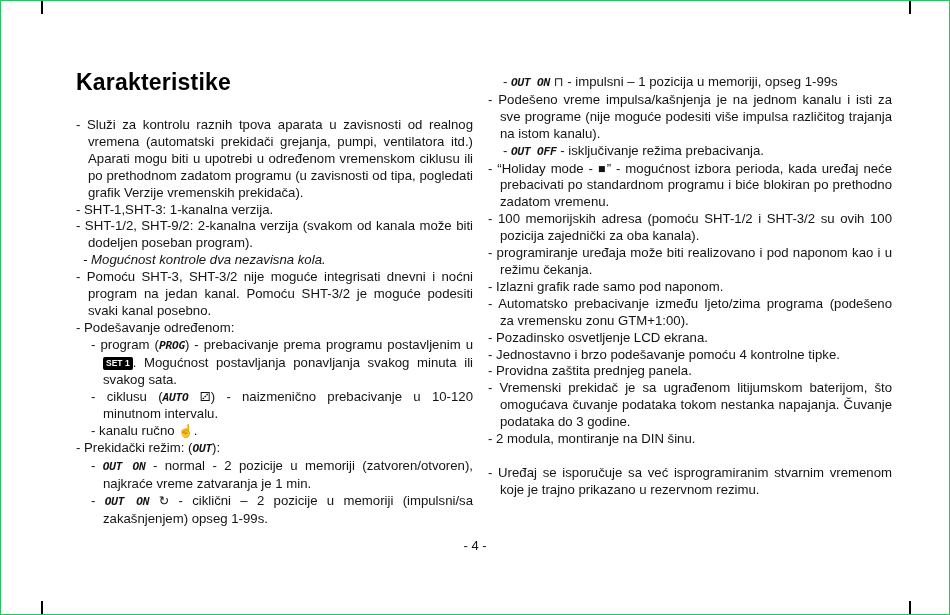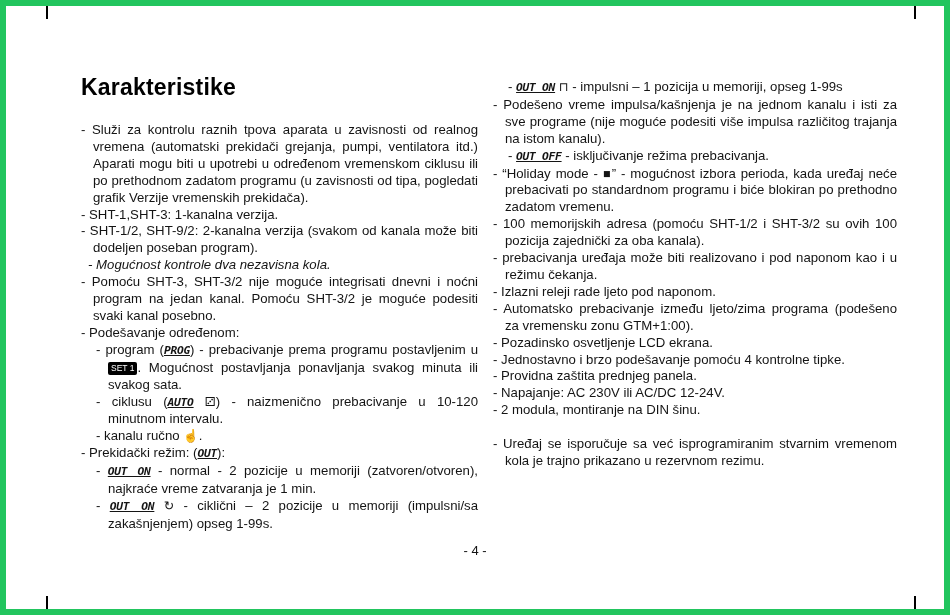--- a/index.html
+++ b/index.html
@@ -6,21 +6,21 @@
   html,body { width:950px; height:615px; }
   body {
     font-family:"Liberation Sans", sans-serif;
     background:#ffffff;
   }
   .page {
     position:relative;
     width:950px; height:615px;
     background:#ffffff;
     overflow:hidden;
-    border:6px solid #22c55e;
+    border:1px solid #22c55e;
   }
   .crop { position:absolute; width:2px; height:13px; background:#000; }
   .crop.tl { left:40px;  top:0; }
   .crop.tr { left:908px; top:0; }
   .crop.bl { left:40px;  bottom:0; }
   .crop.br { left:908px; bottom:0; }
 
   .col { position:absolute; color:#141414; }
   #left-col  { left:75px;  top:68px; width:397px; }
   #right-col { left:487px; top:73px; width:404px; }
@@ -43,28 +43,27 @@
   .para.lvl1 { margin-left:7px;font-style:italic; }
   .para.lvl2 { margin-left:15px; }
   .para.gap  { margin-top:17px; }
 
   .lcd {
     font-family:"DejaVu Sans Mono", monospace;
     font-style:italic;
     font-weight:700;
     font-size:11.3px;
     letter-spacing:-0.3px;
-    text-decoration:underline;
   }
   .badge {
     display:inline-block;
     background:#000;
     color:#fff;
     font-size:8.5px;
-    font-weight:400;
+    font-weight:700;
     line-height:11px;
     padding:1px 3px;
     border-radius:2px;
     text-indent:0;
     vertical-align:1px;
   }
   .icon { font-size:12.5px; }
 
   .footer {
     position:absolute;
@@ -99,25 +98,25 @@
       <div class="para lvl2"><span>- </span><span class="lcd">OUT ON</span><span> - normal - 2 pozicije u memoriji (zatvoren/otvoren), najkraće vreme zatvaranja je 1 min.</span></div>
       <div class="para lvl2"><span>- </span><span class="lcd">OUT ON</span><span> </span><span class="icon">↻</span><span> - ciklični – 2 pozicije u memoriji (impulsni/sa zakašnjenjem) opseg 1-99s.</span></div>
     </div>
 
   <div class="col" id="right-col">
       <div class="para lvl2"><span>- </span><span class="lcd">OUT ON</span><span> </span><span class="icon">⊓</span><span> - impulsni – 1 pozicija u memoriji, opseg 1-99s</span></div>
       <div class="para lvl0"><span>- Podešeno vreme impulsa/kašnjenja je na jednom kanalu i isti za sve programe (nije moguće podesiti više impulsa različitog trajanja na istom kanalu).</span></div>
       <div class="para lvl2"><span>- </span><span class="lcd">OUT OFF</span><span> - isključivanje režima prebacivanja.</span></div>
       <div class="para lvl0"><span>- “Holiday mode - </span><span class="icon">■</span><span>” - mogućnost izbora perioda, kada uređaj neće prebacivati po standardnom programu i biće blokiran po prethodno zadatom vremenu.</span></div>
       <div class="para lvl0"><span>- 100 memorijskih adresa (pomoću SHT-1/2 i SHT-3/2 su ovih 100 pozicija zajednički za oba kanala).</span></div>
-      <div class="para lvl0"><span>- prebacivanja uređaja može biti realizovano i pod naponom kao i u režimu čekanja.</span></div>
-      <div class="para lvl0"><span>- Izlazni releji rade ljeto pod naponom.</span></div>
+      <div class="para lvl0"><span>- programiranje uređaja može biti realizovano i pod naponom kao i u režimu čekanja.</span></div>
+      <div class="para lvl0"><span>- Izlazni grafik rade samo pod naponom.</span></div>
       <div class="para lvl0"><span>- Automatsko prebacivanje između ljeto/zima programa (podešeno za vremensku zonu GTM+1:00).</span></div>
       <div class="para lvl0"><span>- Pozadinsko osvetljenje LCD ekrana.</span></div>
       <div class="para lvl0"><span>- Jednostavno i brzo podešavanje pomoću 4 kontrolne tipke.</span></div>
       <div class="para lvl0"><span>- Providna zaštita prednjeg panela.</span></div>
-      <div class="para lvl0"><span>- Napajanje: AC 230V ili AC/DC 12-24V.</span></div>
+      <div class="para lvl0"><span>- Vremenski prekidač je sa ugrađenom litijumskom baterijom, što omogućava čuvanje podataka tokom nestanka napajanja. Čuvanje podataka do 3 godine.</span></div>
       <div class="para lvl0"><span>- 2 modula, montiranje na DIN šinu.</span></div>
-      <div class="para lvl0 gap"><span>- Uređaj se isporučuje sa već isprogramiranim stvarnim vremenom kola je trajno prikazano u rezervnom rezimu.</span></div>
+      <div class="para lvl0 gap"><span>- Uređaj se isporučuje sa već isprogramiranim stvarnim vremenom koje je trajno prikazano u rezervnom rezimu.</span></div>
     </div>
 
   <div class="footer">- 4 -</div>
 </div>
 
 </body></html>

